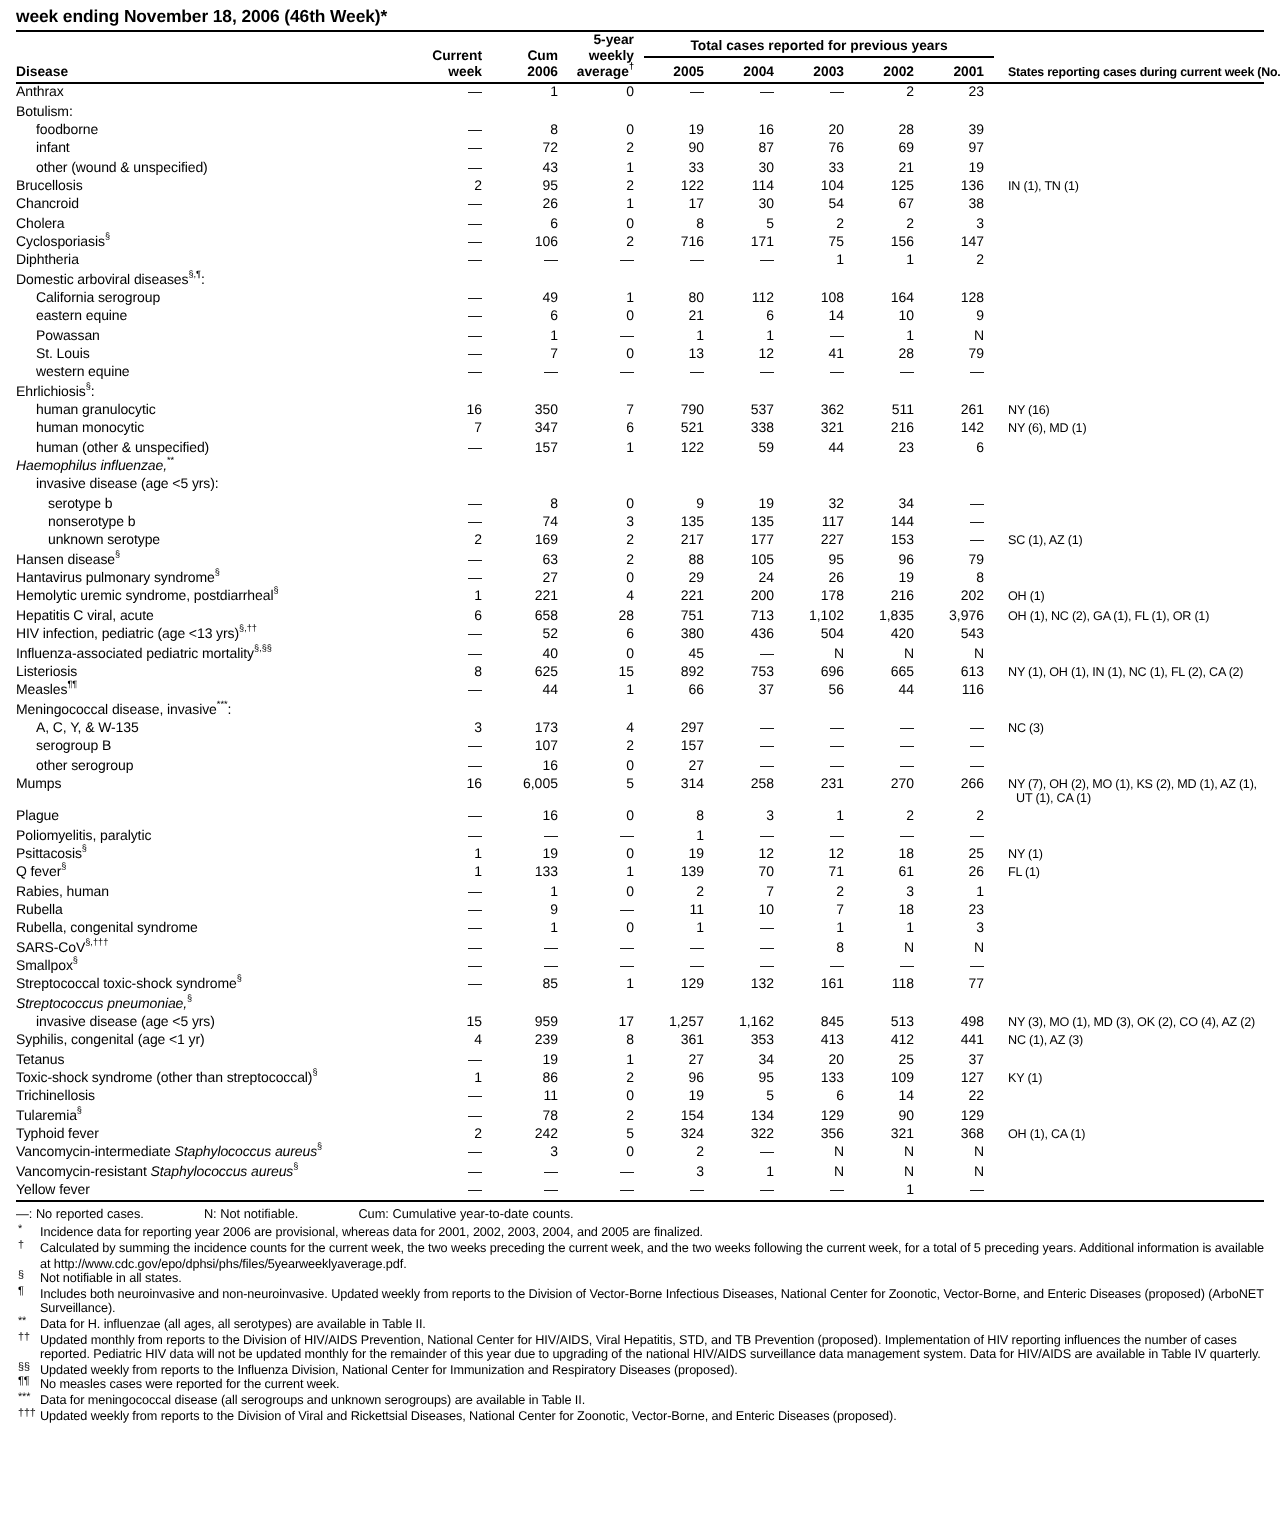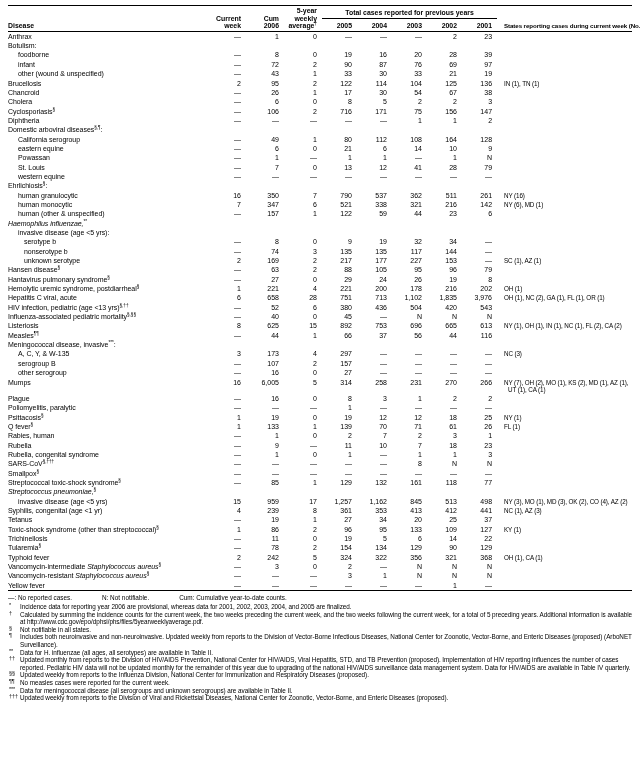--- a/index.html
+++ b/index.html
@@ -27,20 +27,21 @@
   .legend span{margin-right:30px;}
   .fns{margin-top:1px;}
   .fn{position:relative;padding-left:12px;font-size:6.35px;line-height:7.6px;letter-spacing:-0.05px;}
   .fn .sym{position:absolute;left:1px;top:-1px;font-size:5.4px;font-weight:normal;}
 </style>
 </head>
 <body>
 
 <div class="page">
   <div class="title">
+    <div>week ending November 18, 2006 (46th Week)*</div>
   </div>
   <div class="title-rule"></div>
 
   <table>
     <colgroup>
       <col style="width:196px">
         <col style="width:42px">
         <col style="width:38px">
         <col style="width:38px">
       <col style="width:35px">

